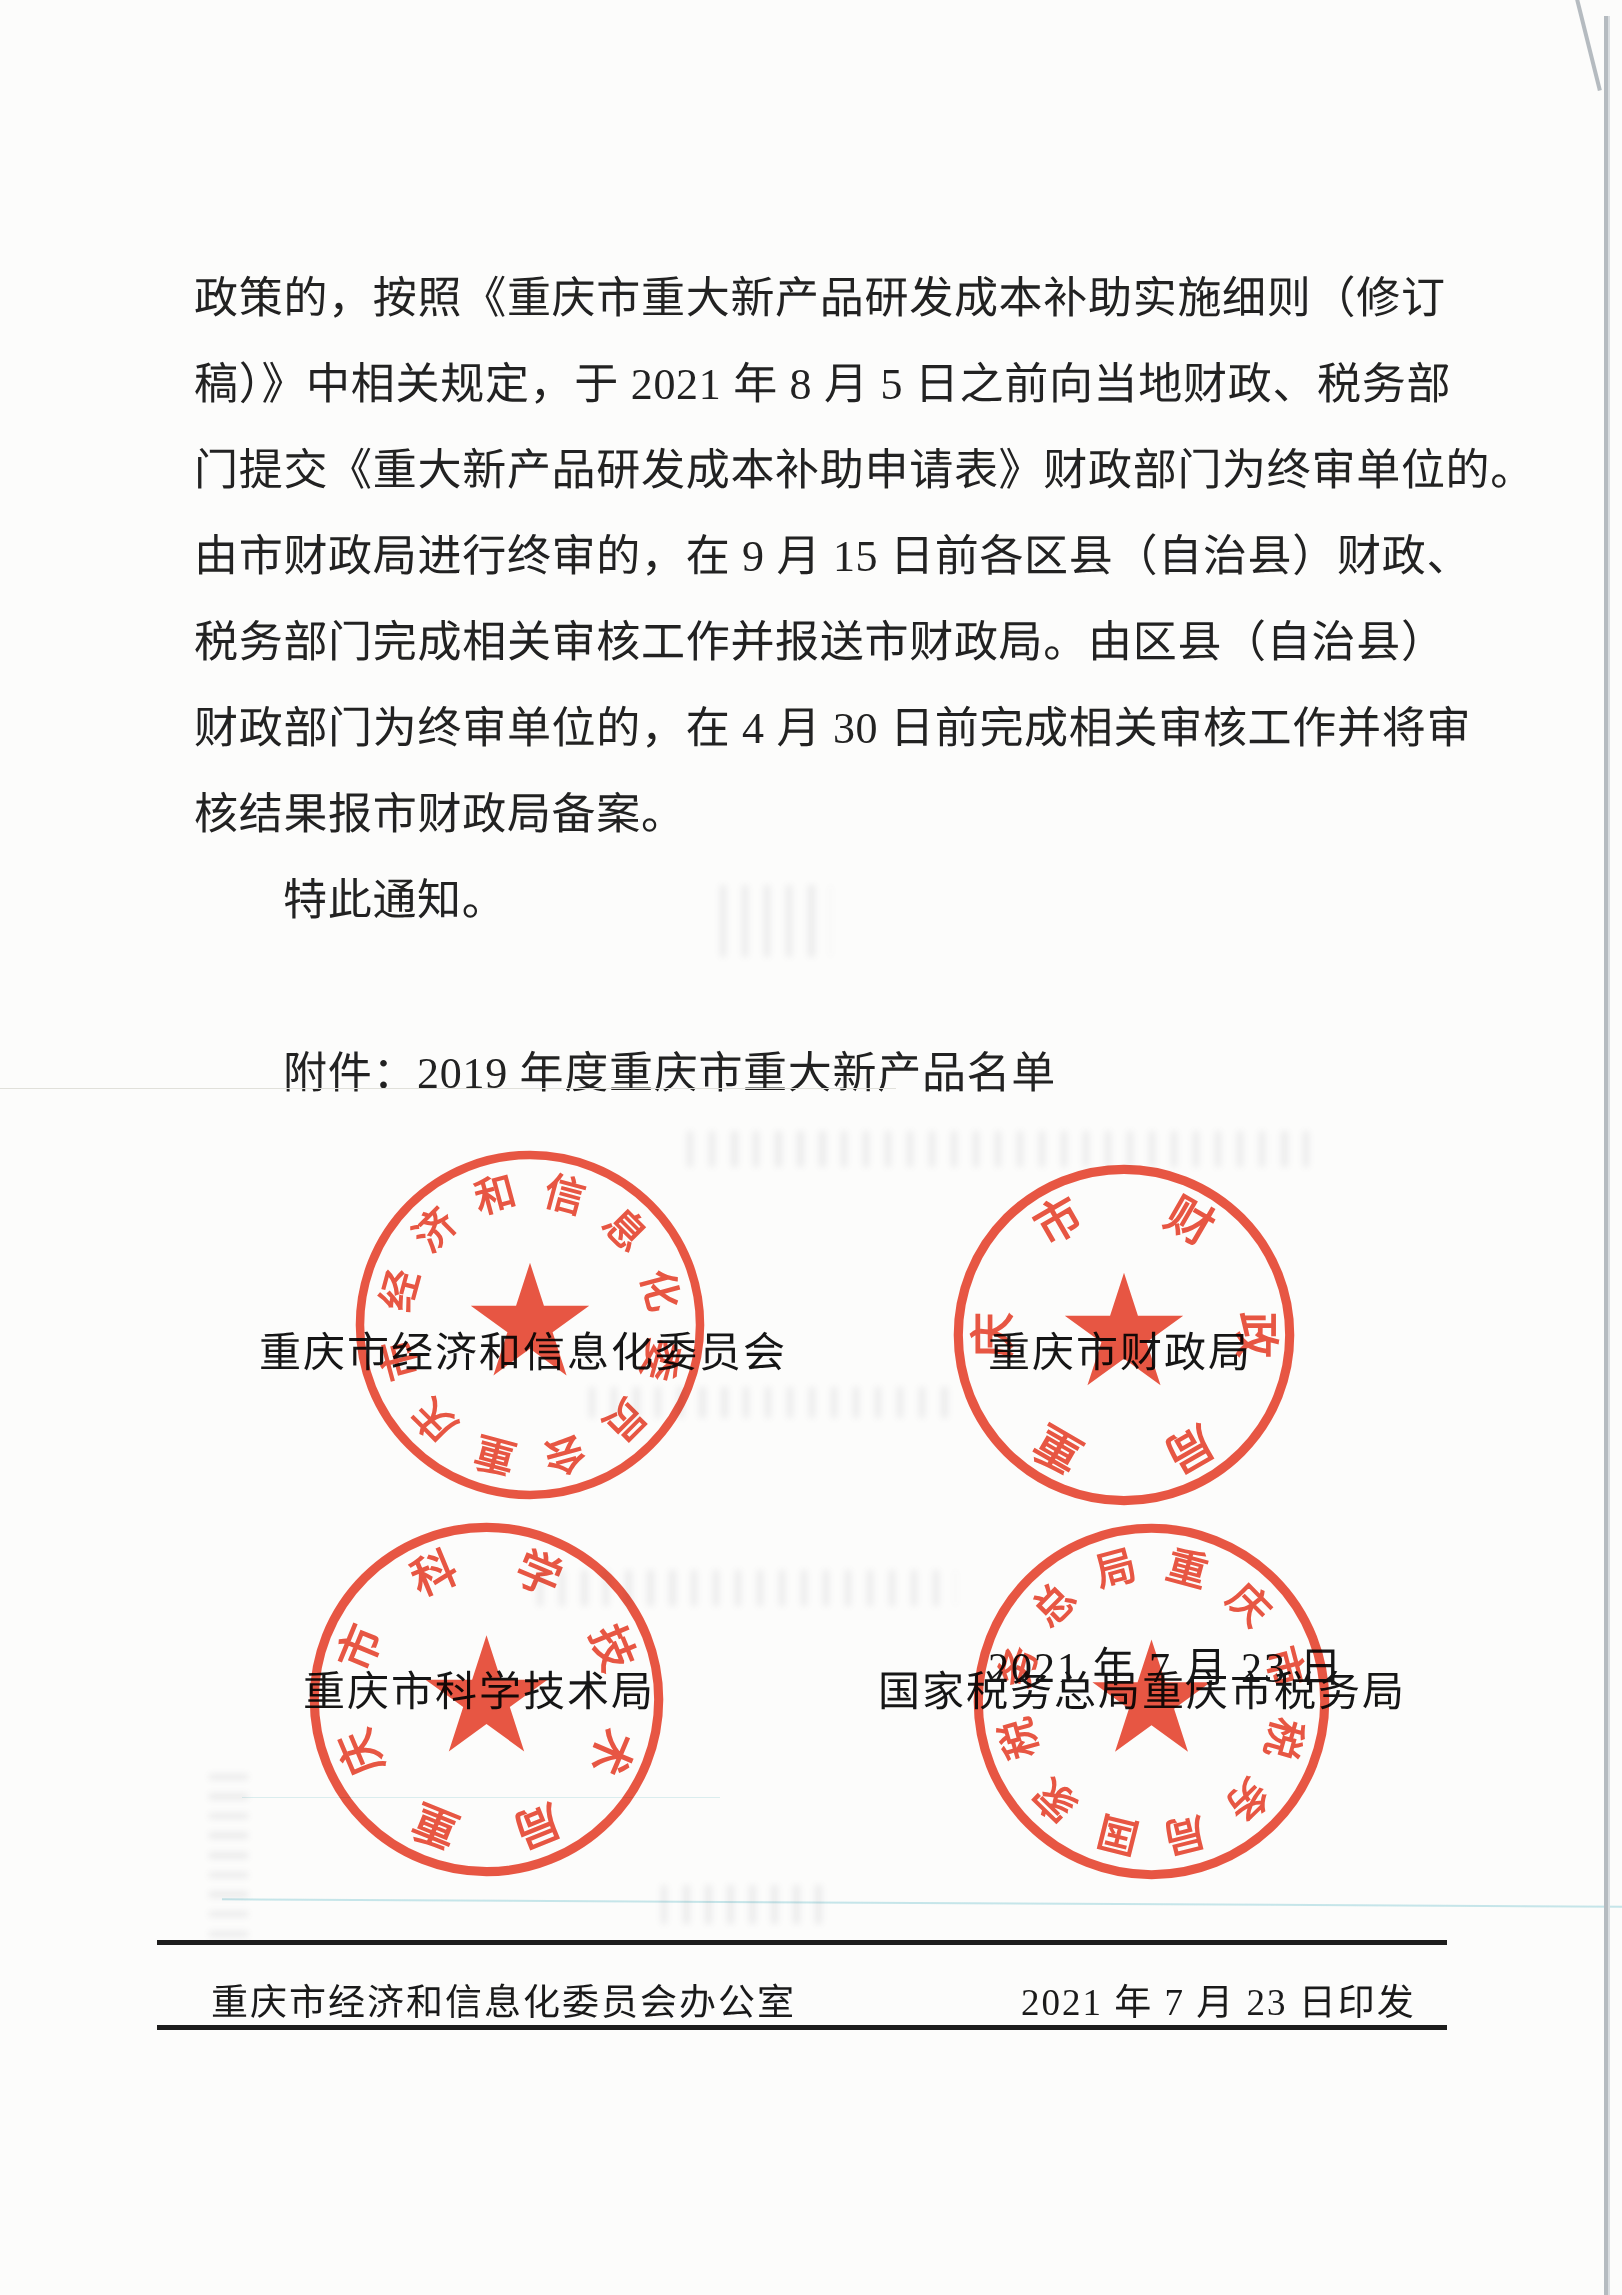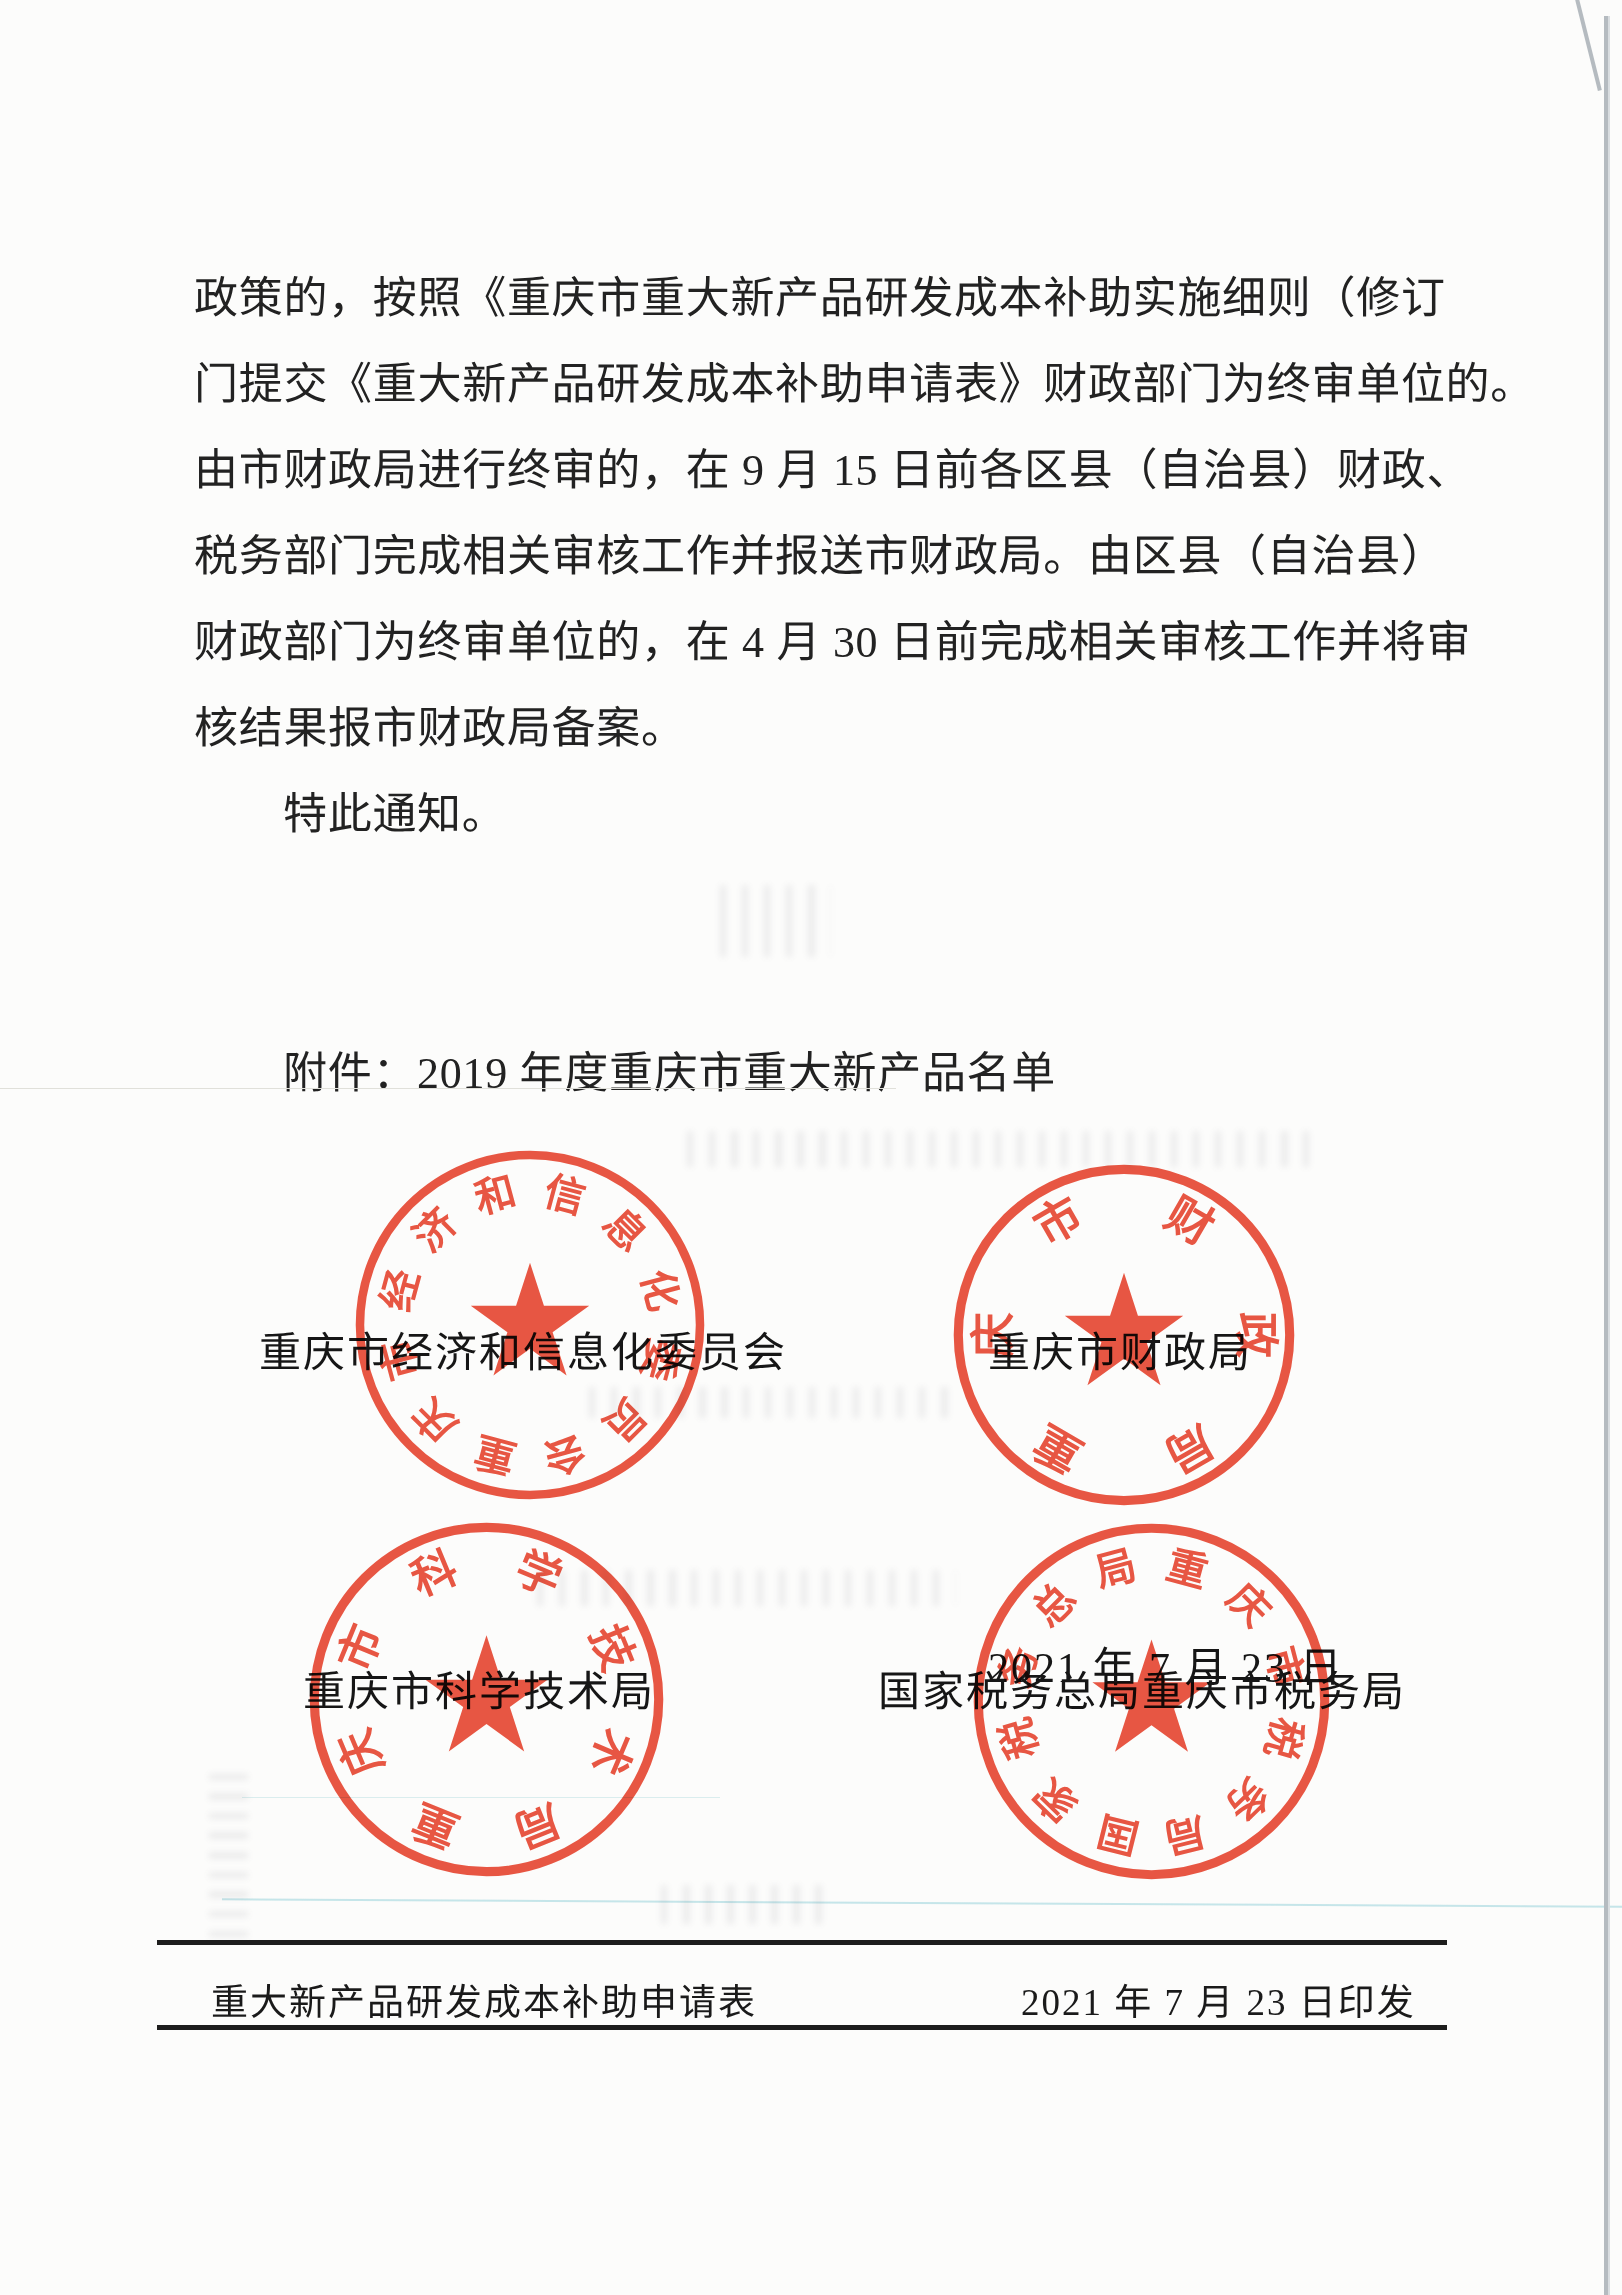--- a/index.html
+++ b/index.html
@@ -49,20 +49,21 @@
   }
   .smudge.v{background:repeating-linear-gradient(0deg,#6a6a75 0 6.5px,transparent 6.5px 19.6px);}
 </style>
 </head>
 <body>
 
 <div class="page">
 
   <div class="body-text">
     <div class="bline">政策的，按照《重庆市重大新产品研发成本补助实施细则（修订</div>
+    <div class="bline">稿）》中相关规定，于 2021 年 8 月 5 日之前向当地财政、税务部</div>
     <div class="bline">门提交《重大新产品研发成本补助申请表》财政部门为终审单位的。</div>
     <div class="bline">由市财政局进行终审的，在 9 月 15 日前各区县（自治县）财政、</div>
     <div class="bline">税务部门完成相关审核工作并报送市财政局。由区县（自治县）</div>
     <div class="bline">财政部门为终审单位的，在 4 月 30 日前完成相关审核工作并将审</div>
     <div class="bline">核结果报市财政局备案。</div>
     <div class="bline indent">特此通知。</div>
   </div>
 
   <div class="attachment">附件：2019 年度重庆市重大新产品名单</div>
 
@@ -123,21 +124,21 @@
         <text x="296" y="86" transform="rotate(15.090909090909093 296 296)" fill="#e8452f" font-size="62" text-anchor="middle" dominant-baseline="central">重</text>
         <text x="296" y="86" transform="rotate(45.27272727272728 296 296)" fill="#e8452f" font-size="62" text-anchor="middle" dominant-baseline="central">庆</text>
         <text x="296" y="86" transform="rotate(75.45454545454547 296 296)" fill="#e8452f" font-size="62" text-anchor="middle" dominant-baseline="central">市</text>
         <text x="296" y="86" transform="rotate(105.63636363636363 296 296)" fill="#e8452f" font-size="62" text-anchor="middle" dominant-baseline="central">税</text>
         <text x="296" y="86" transform="rotate(135.8181818181818 296 296)" fill="#e8452f" font-size="62" text-anchor="middle" dominant-baseline="central">务</text>
         <text x="296" y="86" transform="rotate(166 296 296)" fill="#e8452f" font-size="62" text-anchor="middle" dominant-baseline="central">局</text>
       </svg>
     </div>
 
   <div class="footer-rule" style="top:1940px;"></div>
-  <div class="footer-text" style="left:211px;">重大新产品研发成本补助申请表</div>
+  <div class="footer-text" style="left:211px;">重庆市经济和信息化委员会办公室</div>
   <div class="footer-text" style="left:1021px;text-align:right;">2021 年 7 月 23 日印发</div>
   <div class="footer-rule" style="top:2025px;"></div>
 
   <div class="scan-vline"></div>
   <div class="scan-vline2"></div>
   <div class="scan-vline-top"></div>
   <div class="hairline"></div>
   <div class="cyanline-a"></div>
   <div class="cyanline-b"></div>
   <div class="smudge" style="left:687px;top:1131px;width:622px;height:36px;"></div>

